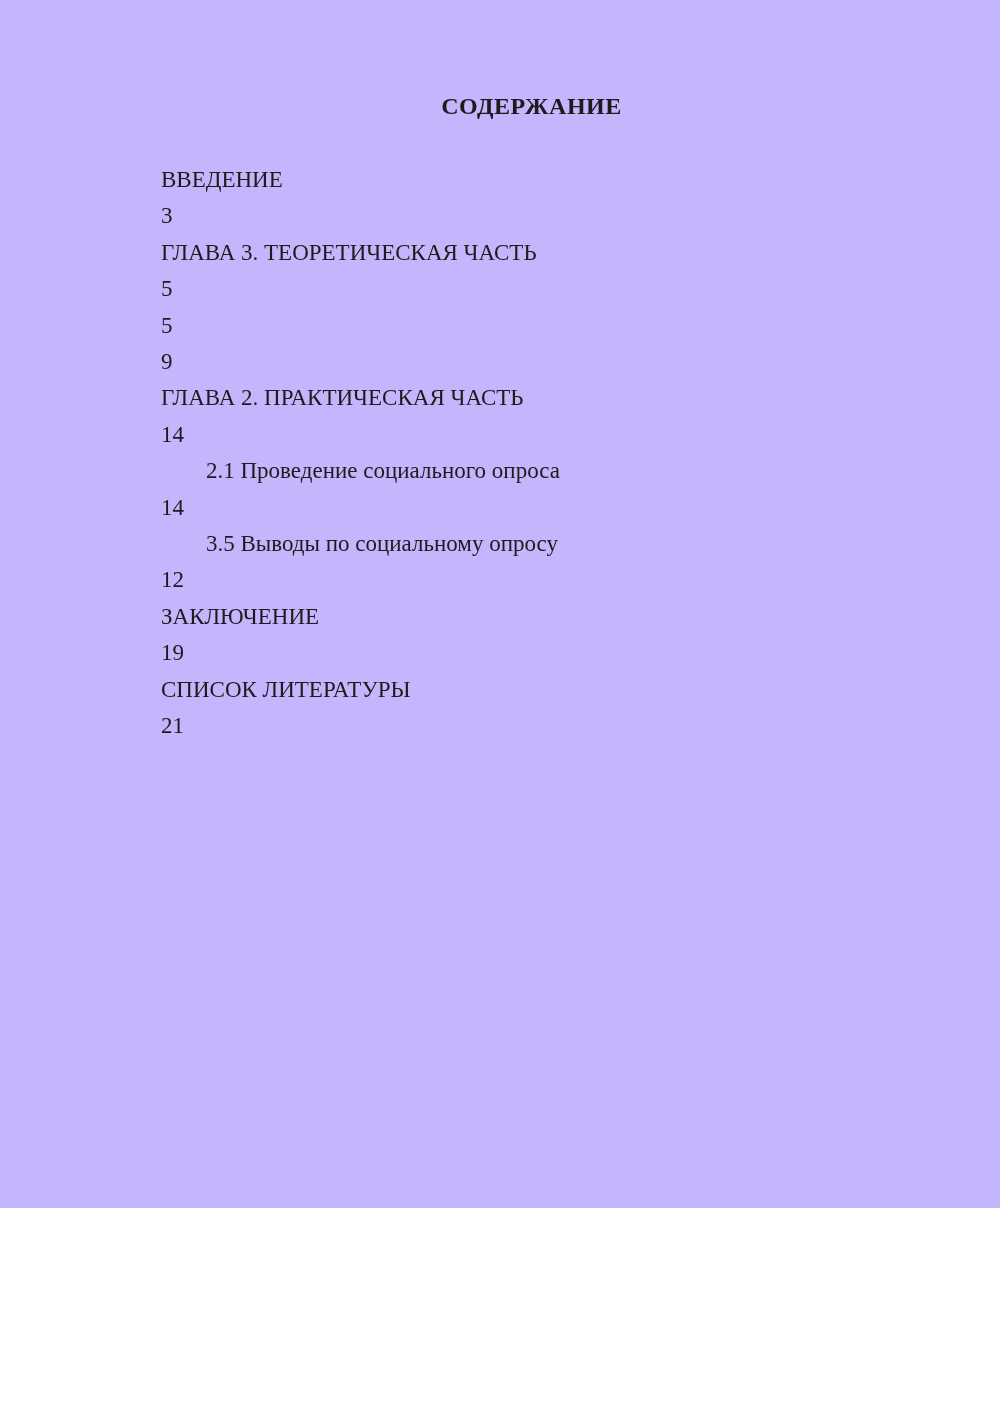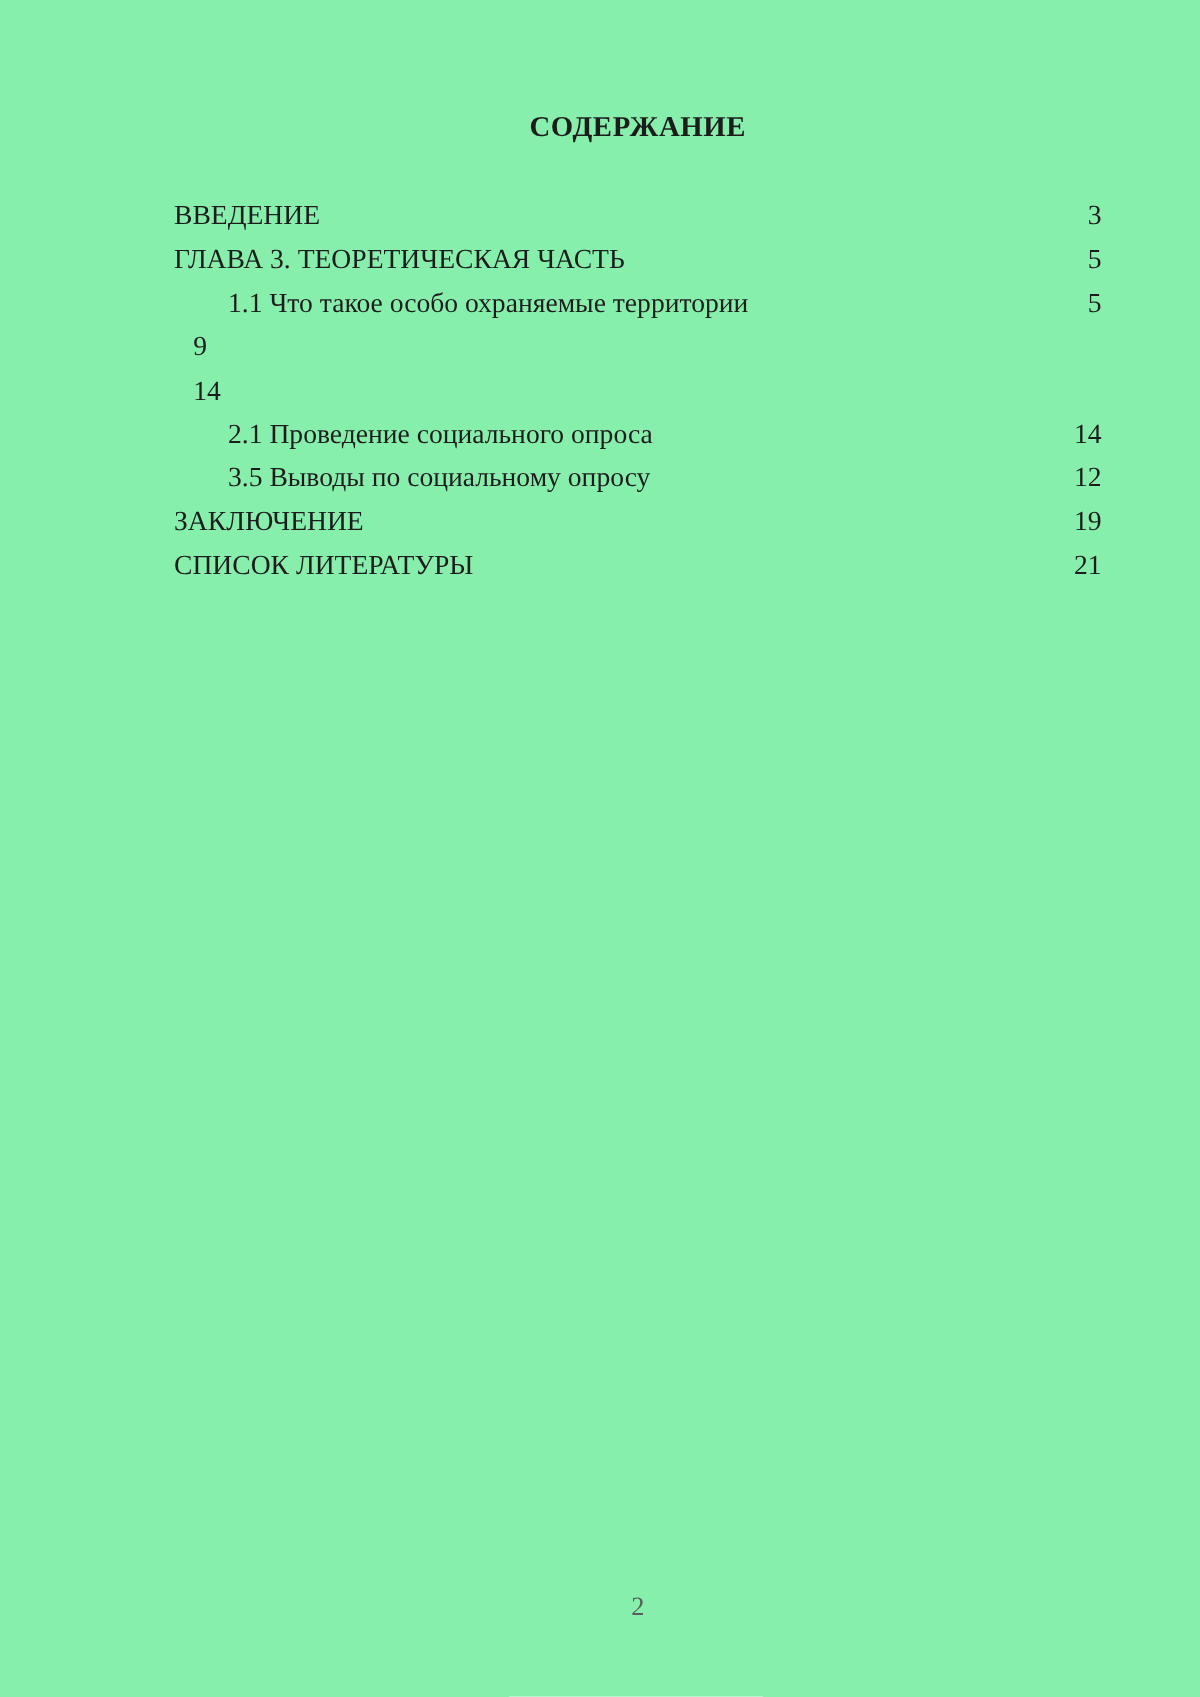--- a/index.html
+++ b/index.html
@@ -3,22 +3,22 @@
 <meta charset="utf-8">
 <style>
   html, body {
     margin: 0;
     padding: 0;
     background: #ffffff;
   }
   .page {
     position: relative;
     width: 1000px;
-    height: 1414px;
-    background: #86efac;
+    height: 1208px;
+    background: #c4b5fd;
     font-family: "Liberation Serif", "DejaVu Serif", serif;
     color: #1c1c1c;
     overflow: hidden;
   }
   .content {
     position: absolute;
     left: 145px;
     top: 90px;
     width: 773px;
   }
@@ -32,20 +32,21 @@
   }
   .toc-list {
     font-size: 23px;
   }
   .toc-row {
     display: flex;
     justify-content: space-between;
     align-items: baseline;
     line-height: 36.4px;
     white-space: nowrap;
+    flex-direction: column;
   }
   .toc-row .label {
     overflow: hidden;
   }
   .toc-row.level-1 .label {
     padding-left: 45px;
   }
   .toc-row .pagenum {
     margin-left: 16px;
     text-align: right;
@@ -71,27 +72,27 @@
 
     <div class="toc-row">
           <span class="label">ВВЕДЕНИЕ</span>
           <span class="pagenum">3</span>
         </div>
         <div class="toc-row">
           <span class="label">ГЛАВА 3. ТЕОРЕТИЧЕСКАЯ ЧАСТЬ</span>
           <span class="pagenum">5</span>
         </div>
         <div class="toc-row level-1">
-          <span class="label">1.1 Что такое особо охраняемые территории</span>
           <span class="pagenum">5</span>
         </div>
         <div class="toc-row level-1">
           <span class="pagenum">9</span>
         </div>
         <div class="toc-row">
+          <span class="label">ГЛАВА 2. ПРАКТИЧЕСКАЯ ЧАСТЬ</span>
           <span class="pagenum">14</span>
         </div>
         <div class="toc-row level-1">
           <span class="label">2.1 Проведение социального опроса</span>
           <span class="pagenum">14</span>
         </div>
         <div class="toc-row level-1">
           <span class="label">3.5 Выводы по социальному опросу</span>
           <span class="pagenum">12</span>
         </div>

